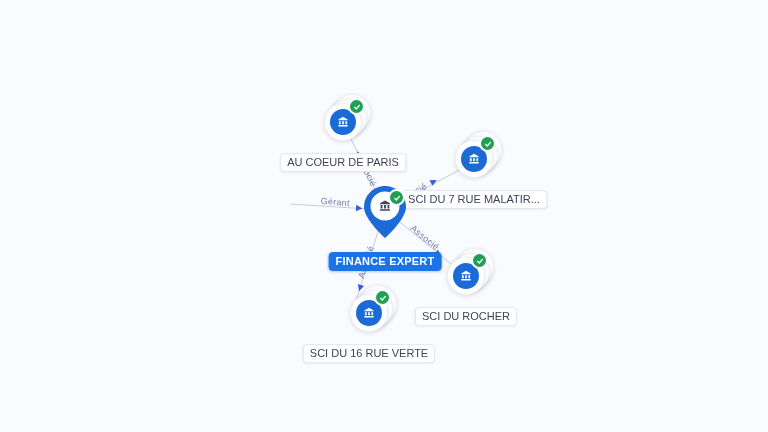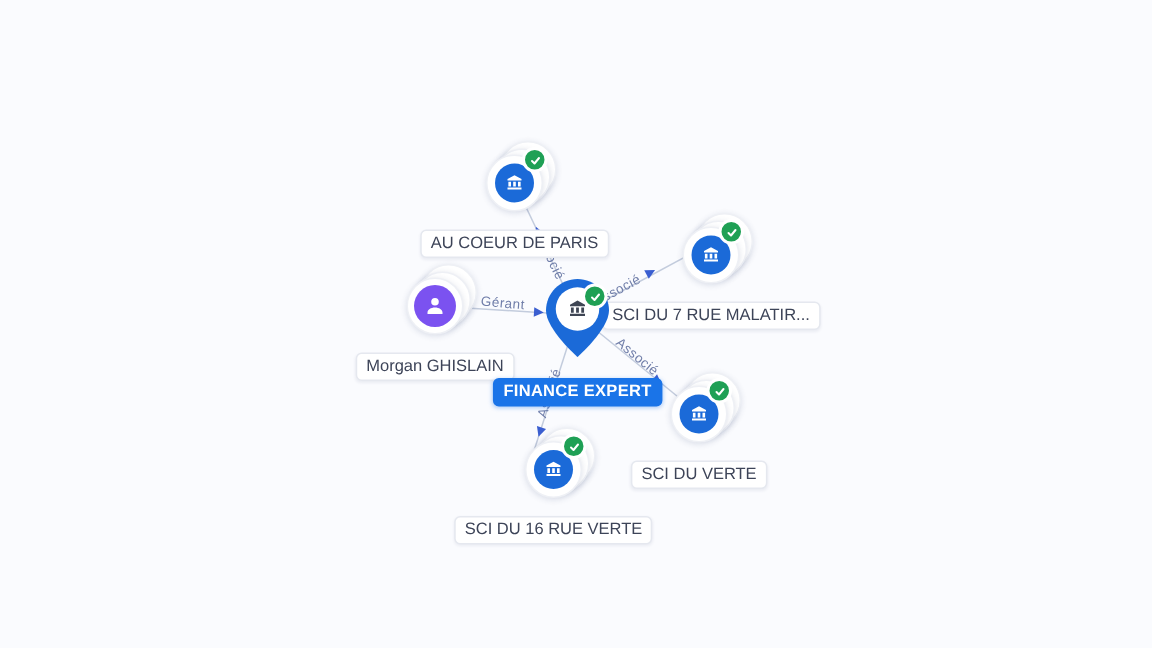--- a/index.html
+++ b/index.html
@@ -118,52 +118,39 @@
       </div>
       <div class="badge">
         <svg viewBox="0 0 24 24">
             <path d="M5 13l5 5 9-11" stroke="#fff" stroke-width="4" fill="none" stroke-linecap="round" stroke-linejoin="round"></path>
           </svg>
       </div>
     </div>
     <div class="node-label">AU COEUR DE PARIS</div>
   </div>
 
-  <div class="node" style="left:455px;top:151px;">
+  <div class="node" style="left:455px;top:140px;">
     <div class="bubble">
       <div class="layer l3"></div>
       <div class="layer l2"></div>
       <div class="layer"></div>
       <div class="inner blue">
         <svg width="14" height="14" viewBox="0 0 24 24" fill="currentColor">
             <path d="M12 3L4 7.5V9h16V7.5L12 3zM5 10.5h3V16H5zm5.5 0h3V16h-3zm5.5 0h3V16h-3zM4 17h16v2.5H4z"></path>
           </svg>
       </div>
       <div class="badge">
         <svg viewBox="0 0 24 24">
             <path d="M5 13l5 5 9-11" stroke="#fff" stroke-width="4" fill="none" stroke-linecap="round" stroke-linejoin="round"></path>
           </svg>
       </div>
     </div>
     <div class="node-label">SCI DU 7 RUE MALATIR...</div>
   </div>
 
-  <div class="node" style="left:271px;top:185px;">
-    <div class="bubble">
-      <div class="layer l3"></div>
-      <div class="layer l2"></div>
-      <div class="layer"></div>
-      <div class="inner purple">
-        <svg width="16" height="16" viewBox="0 0 24 24" fill="currentColor">
-            <path d="M12 11.5a3.8 3.8 0 1 0 0-7.6 3.8 3.8 0 0 0 0 7.6zm0 2c-4.2 0-7.5 2.2-7.5 5V20h15v-1.5c0-2.8-3.3-5-7.5-5z"></path>
-          </svg>
-      </div>
-    </div>
-    <div class="node-label">Morgan GHISLAIN</div>
-  </div>
 
   <div class="node central" style="left:361px;top:184px;">
     <div class="pin-wrap">
       <svg width="48" height="56" viewBox="0 0 48 56">
         <path d="M24 2C12.4 2 3 11.4 3 23c0 12.5 21 31 21 31s21-18.5 21-31C45 11.4 35.6 2 24 2z" fill="#1b6ad8"></path>
         <circle cx="24" cy="22" r="14.5" fill="#ffffff"></circle>
         <g transform="translate(16.5,14.5) scale(0.625)" fill="#3f4654">
           <path d="M12 3L4 7.5V9h16V7.5L12 3zM5 10.5h3V16H5zm5.5 0h3V16h-3zm5.5 0h3V16h-3zM4 17h16v2.5H4z"></path>
         </g>
       </svg>
@@ -185,21 +172,21 @@
         <svg width="14" height="14" viewBox="0 0 24 24" fill="currentColor">
             <path d="M12 3L4 7.5V9h16V7.5L12 3zM5 10.5h3V16H5zm5.5 0h3V16h-3zm5.5 0h3V16h-3zM4 17h16v2.5H4z"></path>
           </svg>
       </div>
       <div class="badge">
         <svg viewBox="0 0 24 24">
             <path d="M5 13l5 5 9-11" stroke="#fff" stroke-width="4" fill="none" stroke-linecap="round" stroke-linejoin="round"></path>
           </svg>
       </div>
     </div>
-    <div class="node-label">SCI DU VERTE</div>
+    <div class="node-label">SCI DU ROCHER</div>
   </div>
 
   <div class="node" style="left:350px;top:294px;">
     <div class="bubble">
       <div class="layer l3"></div>
       <div class="layer l2"></div>
       <div class="layer"></div>
       <div class="inner blue">
         <svg width="14" height="14" viewBox="0 0 24 24" fill="currentColor">
             <path d="M12 3L4 7.5V9h16V7.5L12 3zM5 10.5h3V16H5zm5.5 0h3V16h-3zm5.5 0h3V16h-3zM4 17h16v2.5H4z"></path>

